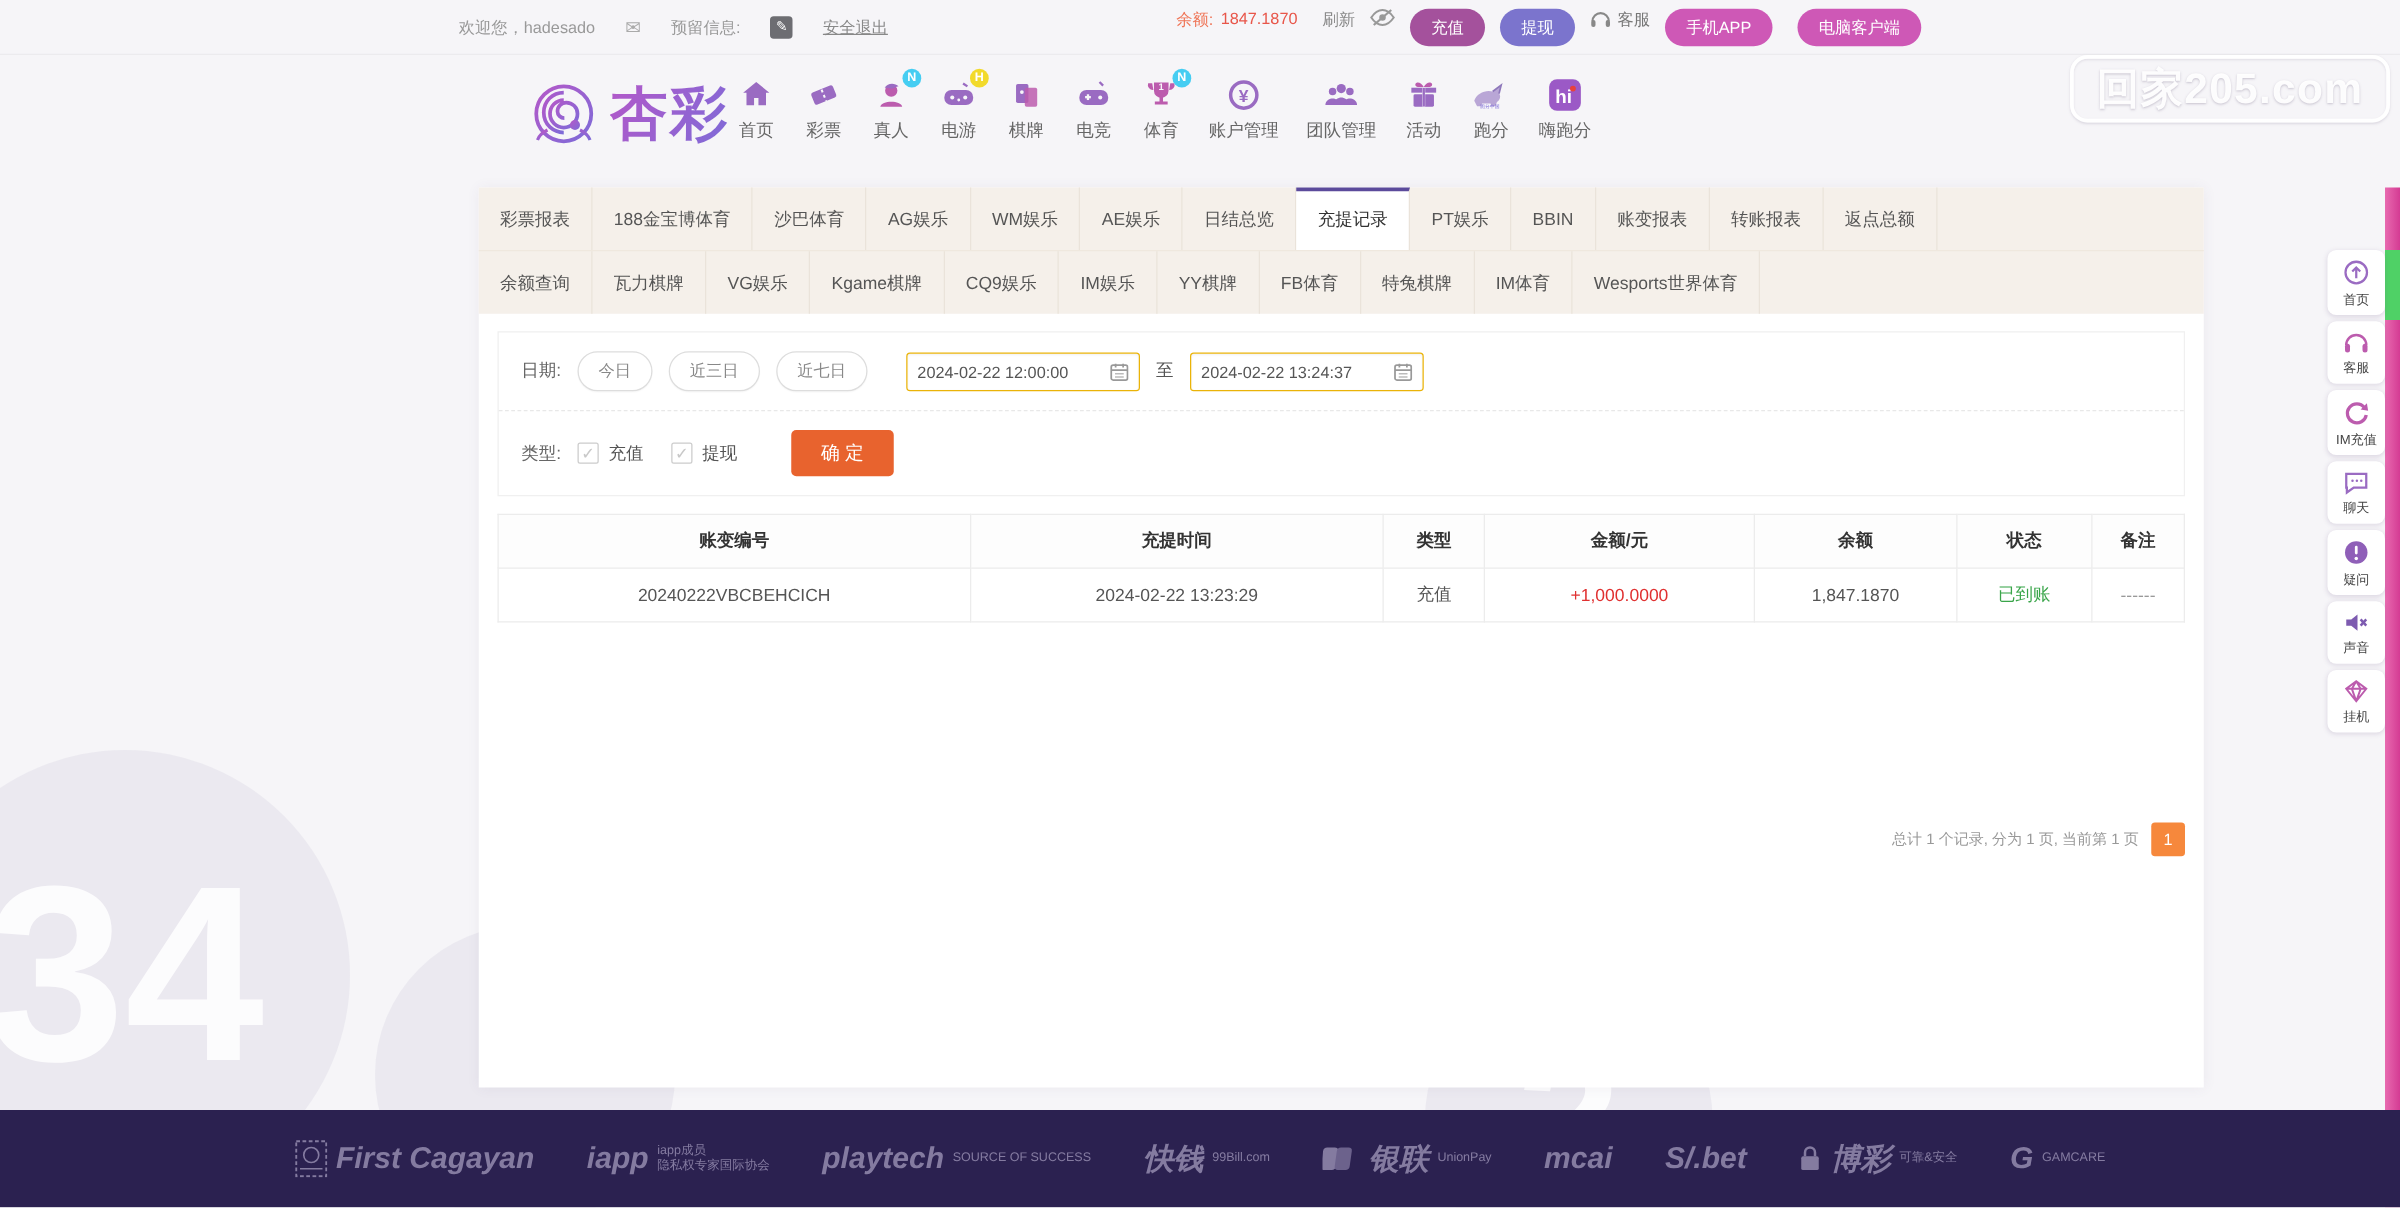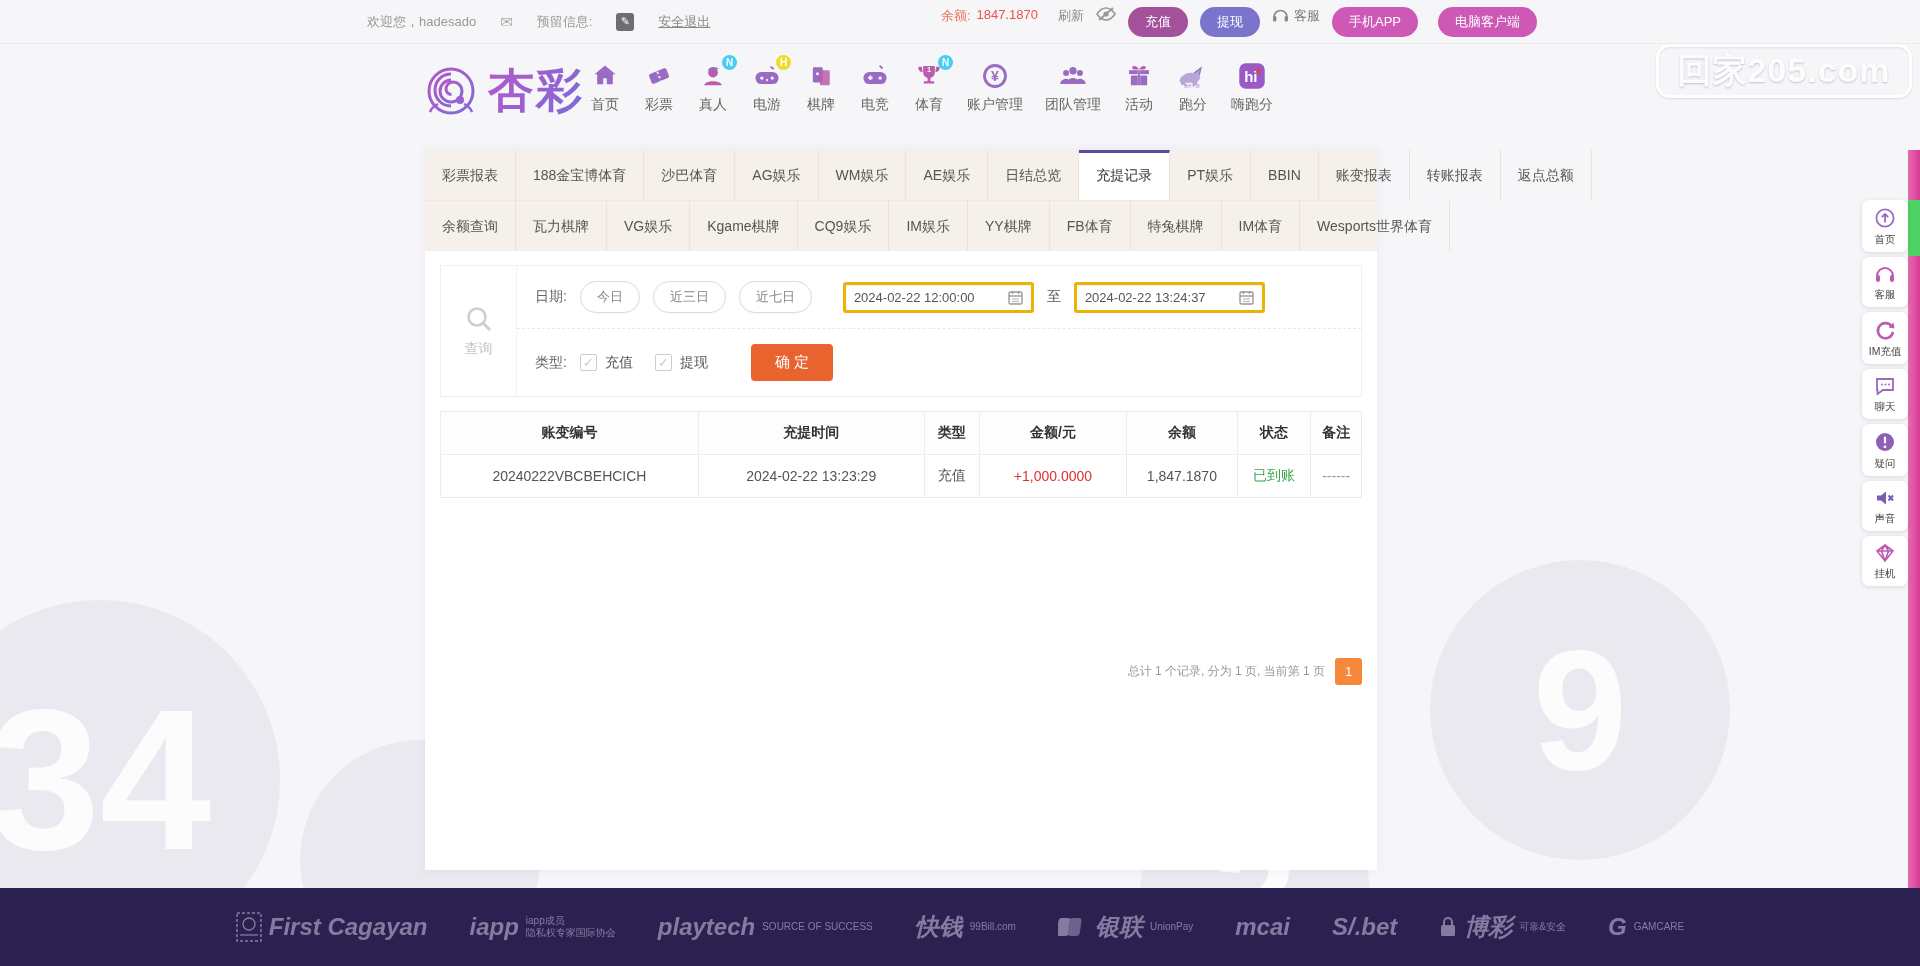--- a/index.html
+++ b/index.html
@@ -47,37 +47,37 @@
   .badge.N { background:#45cdf2; }
   .badge.H { background:#f2da2c; }
   
   #watermark { position:absolute; right:8px; top:42px; width:256px; text-align:center;
                color:rgba(255,255,255,.95); text-shadow:0 1px 2px rgba(140,130,155,.45); pointer-events:none; }
   #wm-line1 { font-size:24px; font-weight:bold; display:flex; align-items:center; justify-content:center; gap:6px; }
   #wm-box { margin-top:2px; border:3px solid rgba(255,255,255,.92); border-radius:14px;
             font-size:34px; font-weight:bold; padding:1px 8px; letter-spacing:1px;
             box-shadow:0 1px 2px rgba(140,130,155,.25), inset 0 1px 2px rgba(140,130,155,.2); }
   
-  #panel { position:absolute; left:383px; top:150px; width:952px; height:720px;
-           background:#fff; box-shadow:0 0 10px rgba(80,70,110,.07);margin-left:42px; }
+  #panel { position:absolute; left:383px; top:150px; width:1380px; height:720px;
+           background:#fff; box-shadow:0 0 10px rgba(80,70,110,.07); }
   .tabbar { display:flex; background:#f5f0ea; }
   .tabbar.row2 { border-top:1px solid #efe8de;align-items:flex-end; }
   .tab { height:50px; line-height:50px; padding:0 17px; font-size:14px; color:#555;
          border-right:1px solid #eae3da; white-space:nowrap; cursor:pointer; }
   .tab.active { background:#fff; border-top:3px solid #5b4a9b; line-height:44px; color:#333; }
   
   #filterbox { margin:14px 15px 0 15px; border:1px solid #f0f0f0; display:flex; }
   #filter-left { width:76px; display:flex; flex-direction:column; align-items:center; justify-content:center;
                  gap:6px; color:#c2c2c2; border-right:1px solid #f2f2f2; }
   .f-row { display:flex; align-items:center; gap:13px; padding:15px 18px; }
   .f-row.first { border-bottom:1px dashed #e8e8e8; }
   .f-label { color:#666; }
   .quickpill { background:#fff; border:1px solid #ddd; border-radius:16px; padding:6px 16px;
                color:#888; font-size:13px; cursor:pointer; font-family:inherit; box-shadow:0 1px 1px rgba(0,0,0,.03); }
-  .dateinput { display:flex; align-items:center; gap:6px; border:3px solid #eab308; border-radius:3px;
+  .dateinput { display:flex; align-items:center; gap:6px; border:1px solid #eab308; border-radius:3px;
                background:#fff; padding:0 8px; height:31px; box-shadow:inset 0 1px 2px rgba(0,0,0,.06); }
   .dateinput input { border:none; outline:none; width:148px; font-size:13px; color:#555; font-family:inherit; background:transparent; }
   .cb { width:17px; height:17px; border:1px solid #ccc; background:#fff; border-radius:2px;
         display:inline-flex; align-items:center; justify-content:center; color:#c9c9c9; font-size:13px; cursor:pointer; }
   .cb-wrap { display:flex; align-items:center; gap:8px; cursor:pointer; }
   #submit-btn { background:#e8632e; color:#fff; border:none; border-radius:4px; padding:9px 24px;
                 font-size:15px; cursor:pointer; margin-left:30px; font-family:inherit; }
   
   #records { width:calc(100% - 30px); margin:14px 15px 0 15px; border-collapse:collapse; table-layout:fixed; }
   #records th, #records td { border:1px solid #ececec; height:43px; text-align:center; font-size:14px; }
@@ -354,27 +354,20 @@
         <span class="tab">CQ9娱乐</span>
         <span class="tab">IM娱乐</span>
         <span class="tab">YY棋牌</span>
         <span class="tab">FB体育</span>
         <span class="tab">特兔棋牌</span>
         <span class="tab">IM体育</span>
         <span class="tab">Wesports世界体育</span>
       </div>
 
     <div id="filterbox">
-      <div id="filter-left">
-        <svg width="30" height="30" viewBox="0 0 30 30">
-          <circle cx="13" cy="13" r="8.5" fill="none" stroke="#cfcfcf" stroke-width="2.6"></circle>
-          <line x1="19.5" y1="19.5" x2="26" y2="26" stroke="#cfcfcf" stroke-width="3"></line>
-        </svg>
-        <span>查询</span>
-      </div>
       <div style="flex:1;">
         <div class="f-row first">
           <span class="f-label">日期:</span>
           <span id="quick-buttons" style="display:flex; gap:13px;">
               <button class="quickpill">今日</button>
               <button class="quickpill">近三日</button>
               <button class="quickpill">近七日</button>
             </span>
           <span class="dateinput" style="margin-left:18px;">
             <input value="2024-02-22 12:00:00" style="">

